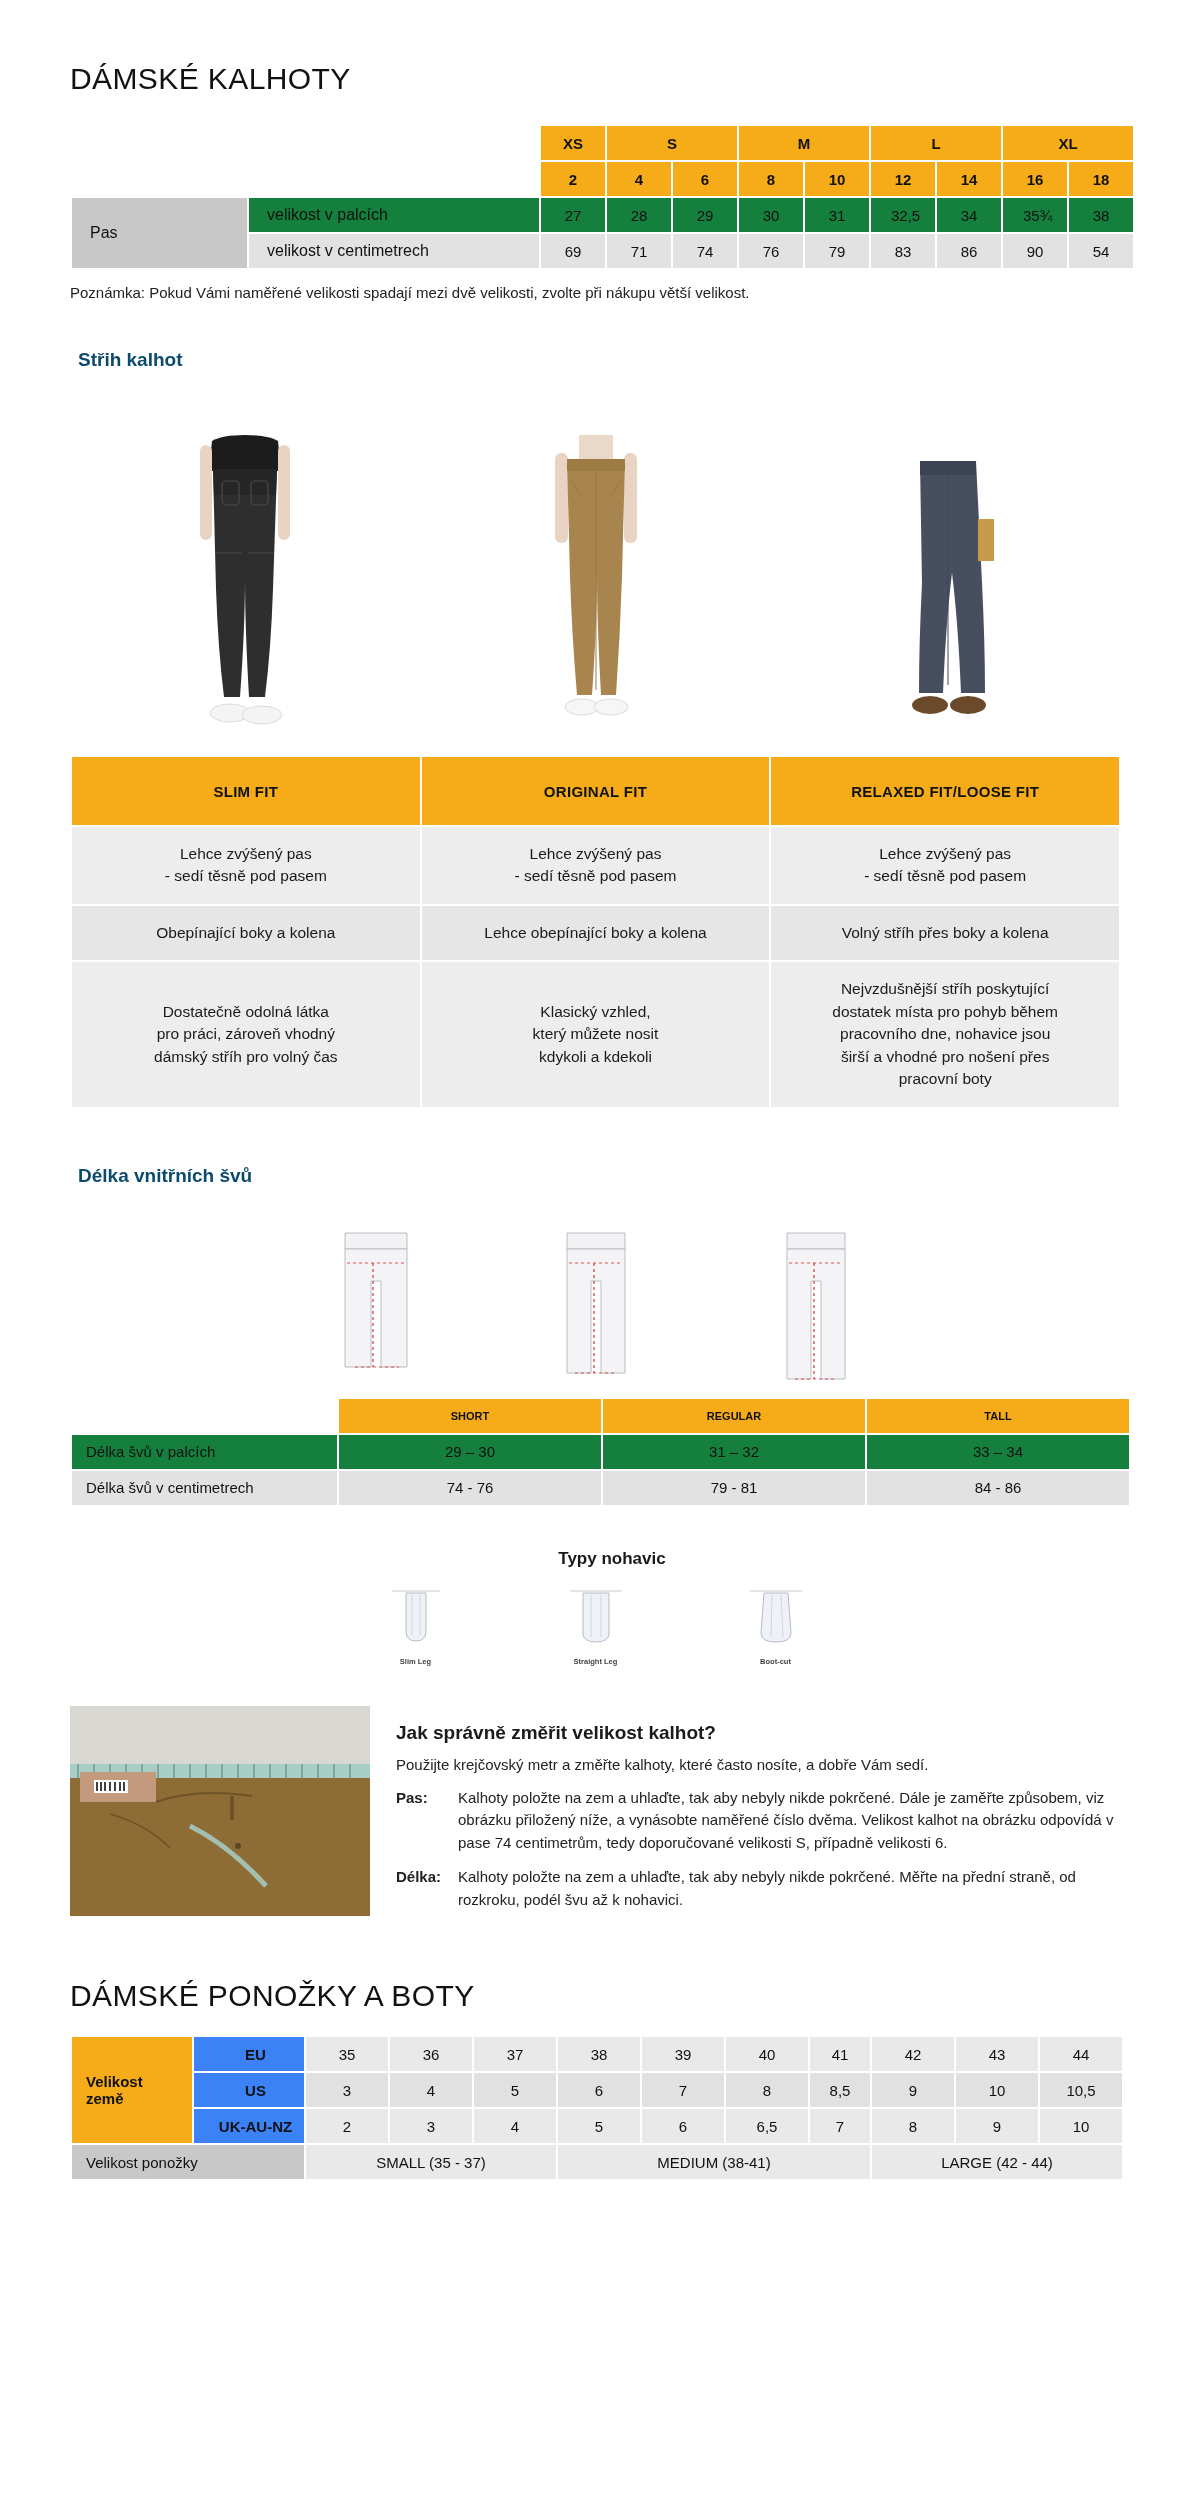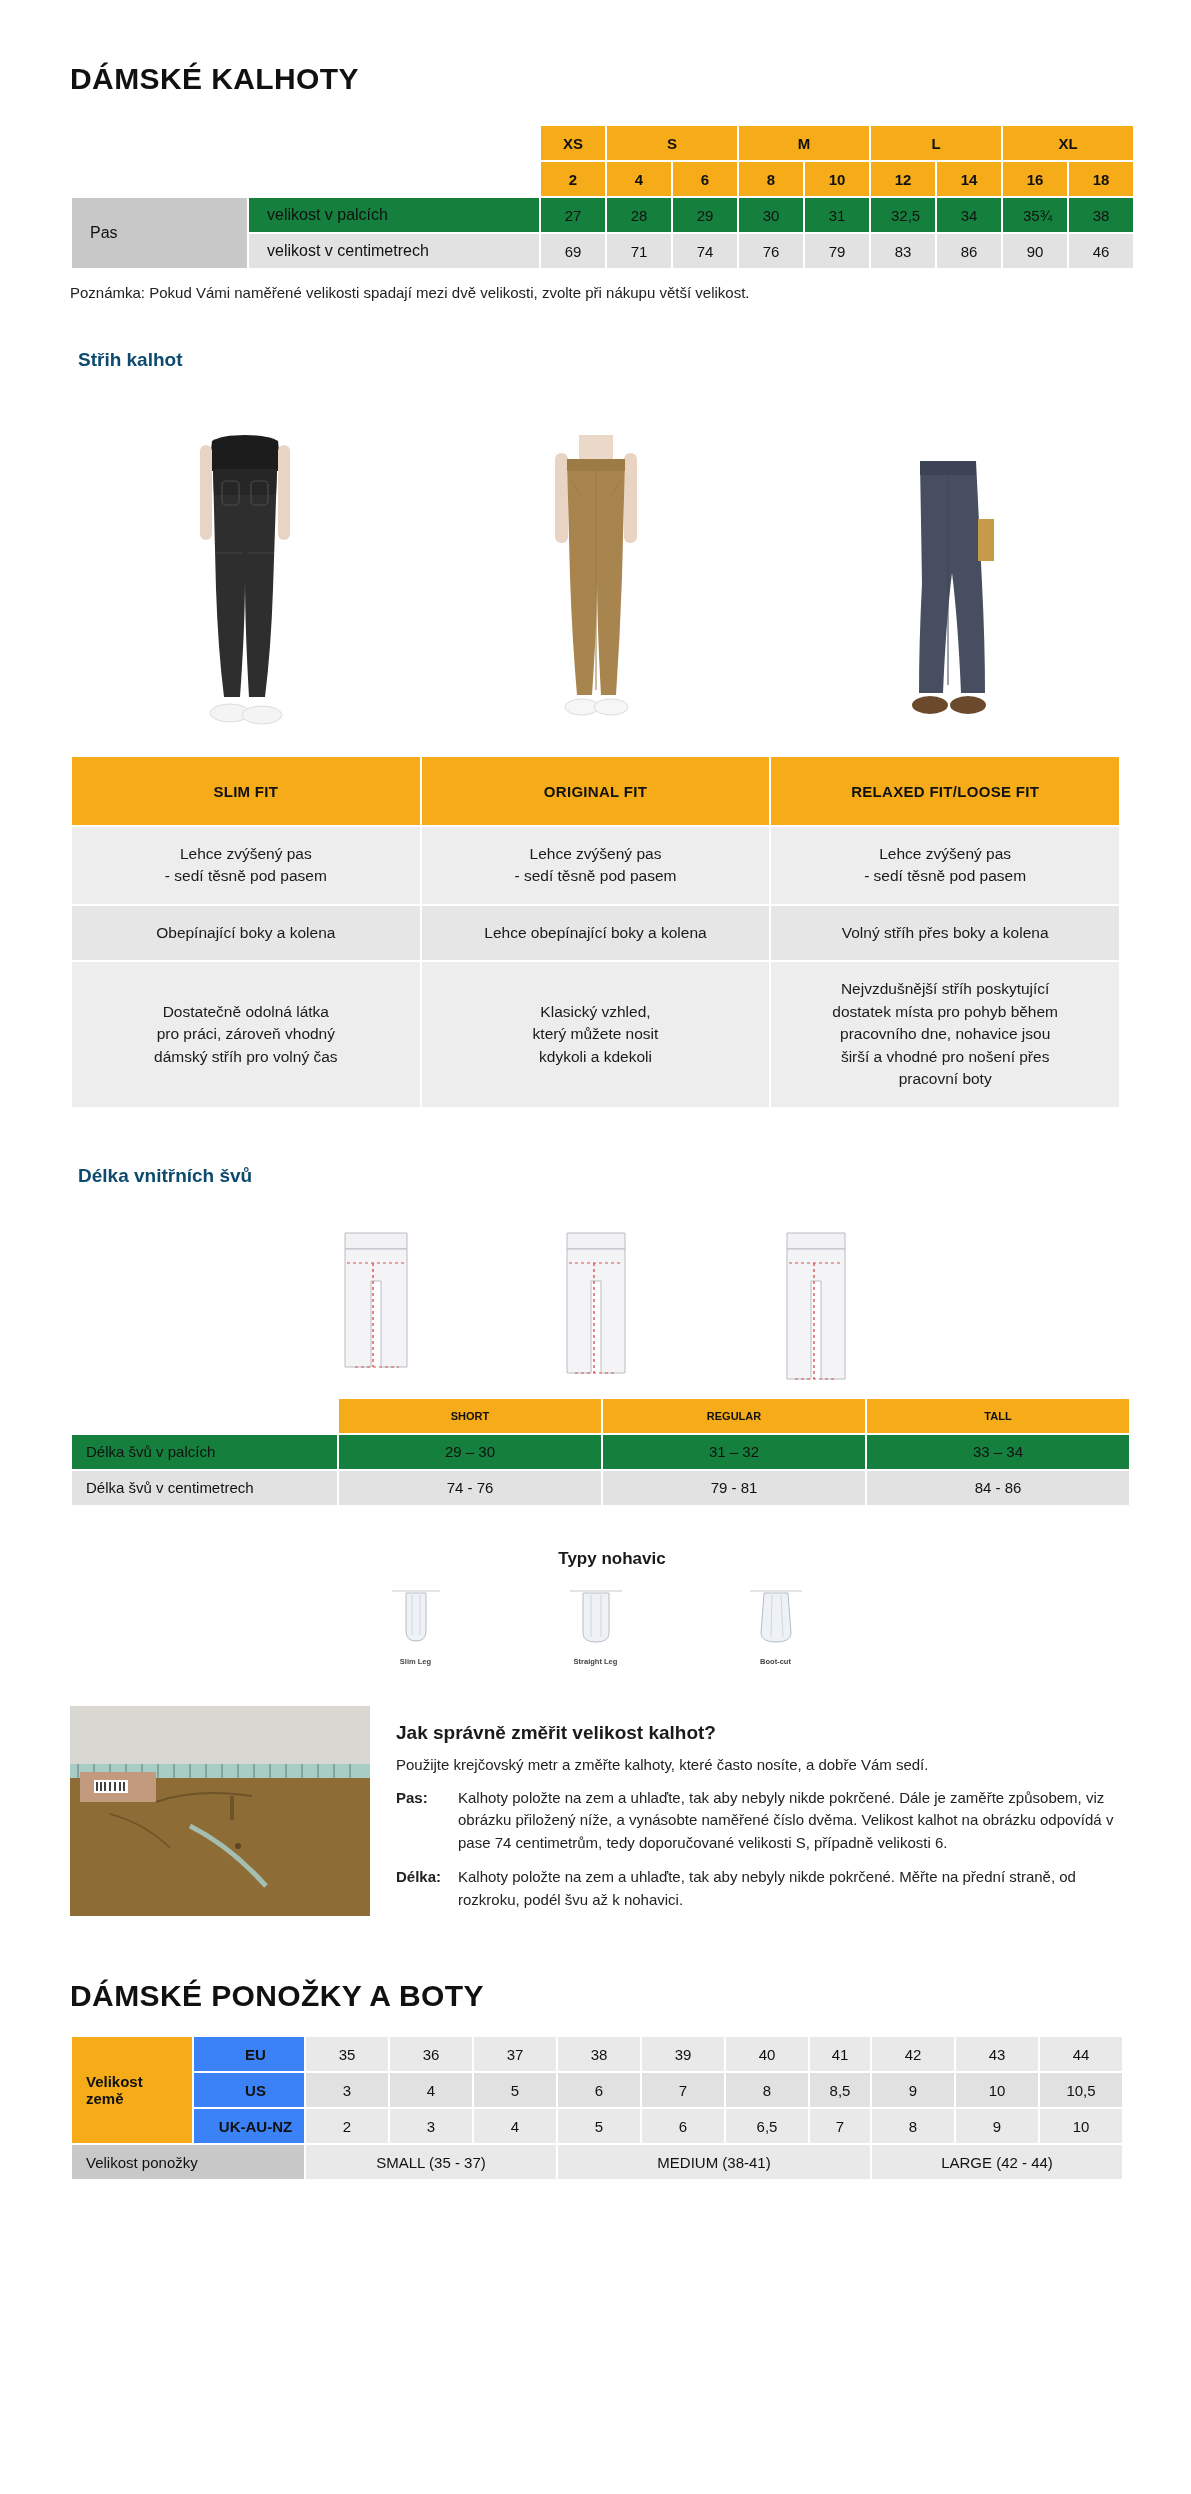--- a/index.html
+++ b/index.html
@@ -9,21 +9,21 @@
     background: #ffffff;
     font-family: "Liberation Sans", sans-serif;
     color: #1a1a1a;
     -webkit-font-smoothing: antialiased;
   }
   .page { width: 1191px; padding: 0 0 60px 0; position: relative; }
 
   
   h1.doc-title {
     font-size: 30px;
-    font-weight: 700;
+    font-weight: 400;
     letter-spacing: 0.4px;
     margin: 0;
     padding: 62px 0 0 70px;
     color: #111;
   }
   h2.section-title {
     font-size: 19px;
     font-weight: 700;
     margin: 8px;
     padding: 0 0 0 70px;
@@ -179,21 +179,21 @@
           <tr>
             <td class="grey-m lbl-left">velikost v centimetrech</td>
             <td class="grey-m">69</td>
             <td class="grey-m">71</td>
             <td class="grey-m">74</td>
             <td class="grey-m">76</td>
             <td class="grey-m">79</td>
             <td class="grey-m">83</td>
             <td class="grey-m">86</td>
             <td class="grey-m">90</td>
-            <td class="grey-m">46</td>
+            <td class="grey-m">54</td>
           </tr>
         </tbody>
     </table>
   </div>
   <div class="note">Poznámka: Pokud Vámi naměřené velikosti spadají mezi dvě velikosti, zvolte při nákupu větší velikost.</div>
 
   <h2 class="section-title" style="padding-top:40px;">Střih kalhot</h2>
 
   <div class="fit-images">
 

